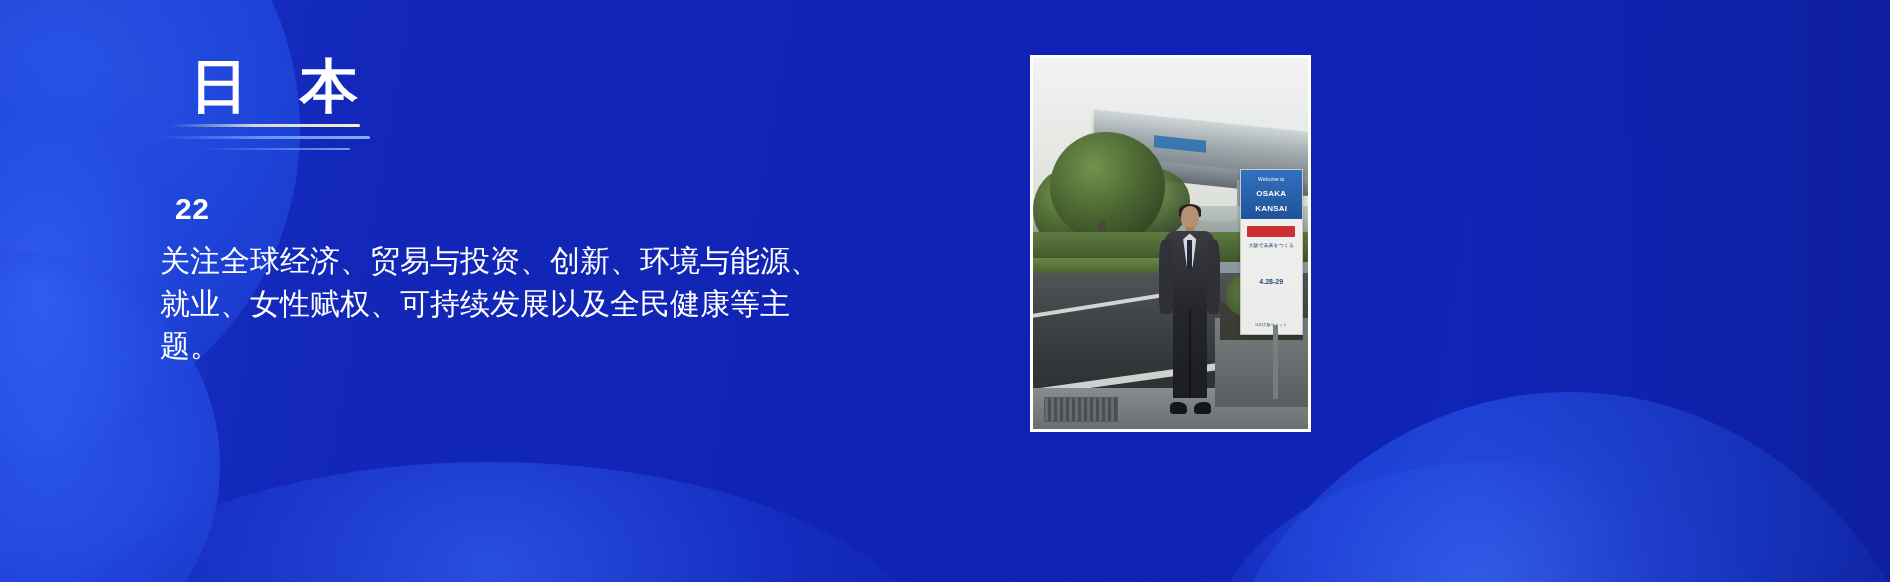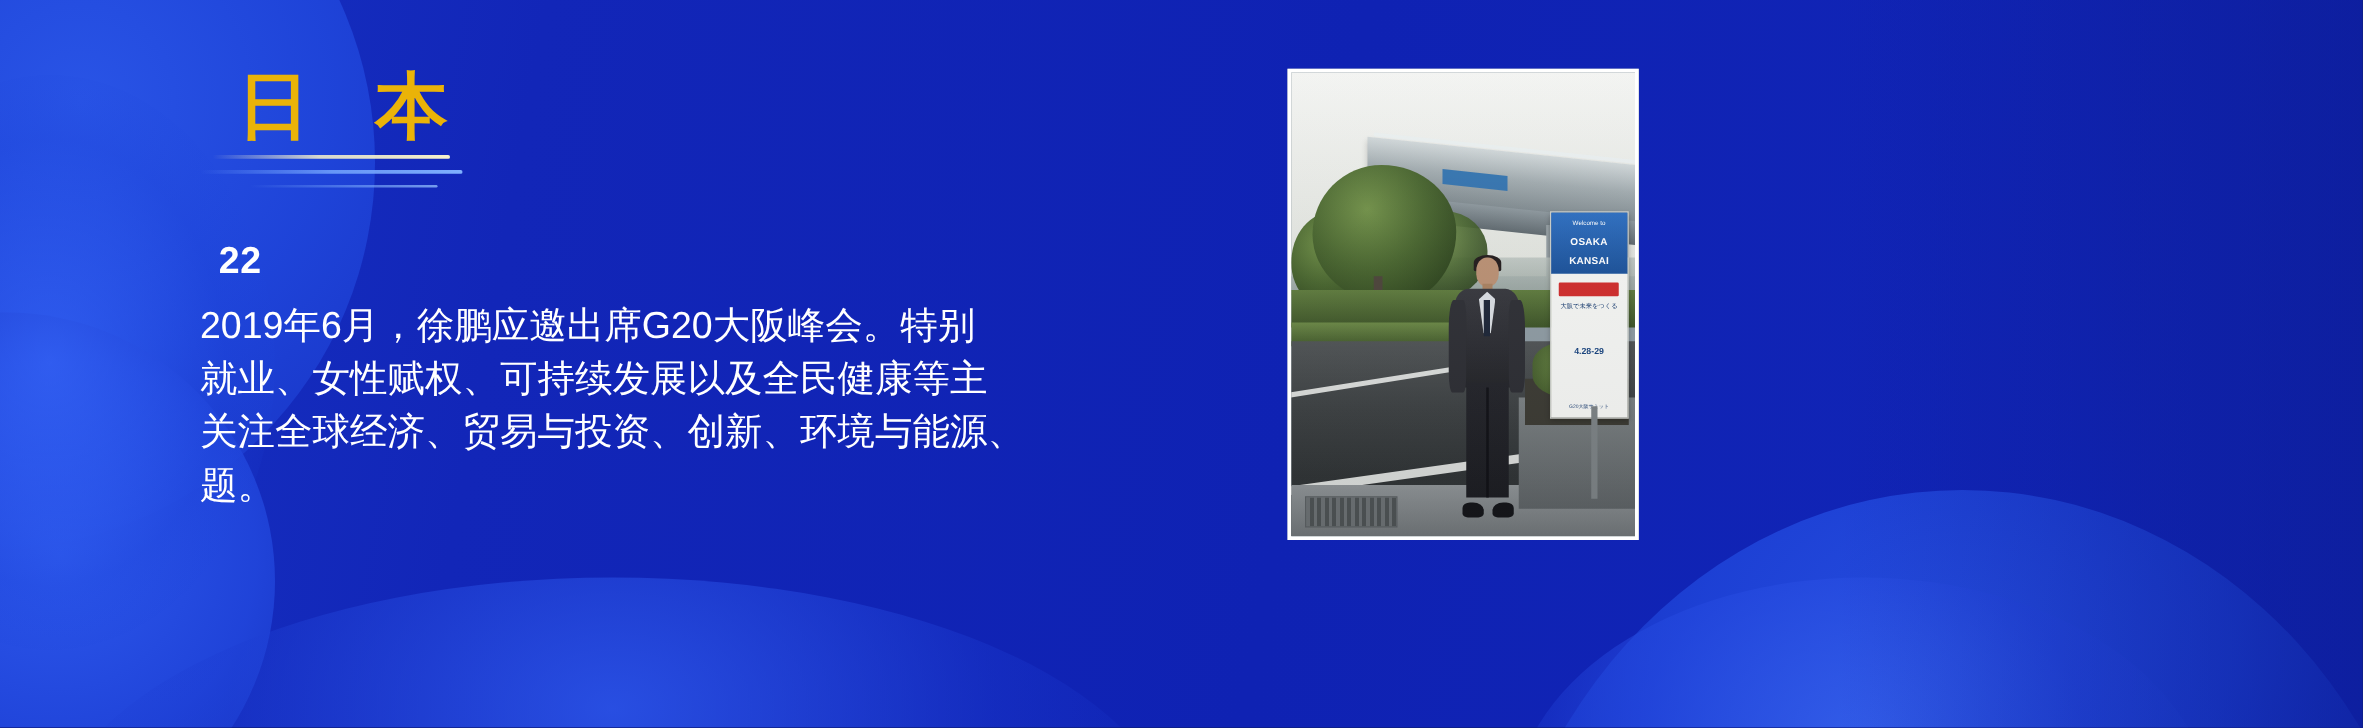--- a/index.html
+++ b/index.html
@@ -90,21 +90,21 @@
   .title-block {
     position: absolute;
     left: 190px;
     top: 56px;
     width: 330px;
   }
   .slide-title {
     font-size: 58px;
     font-weight: 700;
     letter-spacing: 18px;
-    color: #eab308;
+    color: #ffffff;
     line-height: 1.05;
     white-space: nowrap;
   }
   .title-rules {
     position: absolute;
     left: 160px;
     top: 120px;
     width: 220px;
     height: 36px;
   }
@@ -402,23 +402,22 @@
     <div class="rule rule-2"></div>
     <div class="rule rule-3"></div>
   </div>
 
   <div class="subtitle-block">
   </div>
 
   <div class="number-badge">22</div>
 
   <div class="body-text">
-    <div class="body-line">2019年6月，徐鹏应邀出席G20大阪峰会。特别</div>
+    <div class="body-line">关注全球经济、贸易与投资、创新、环境与能源、</div>
     <div class="body-line">就业、女性赋权、可持续发展以及全民健康等主</div>
-    <div class="body-line">关注全球经济、贸易与投资、创新、环境与能源、</div>
     <div class="body-line">题。</div>
   </div>
 
   <div class="photo-frame">
     <div class="photo-inner">
       <div class="ph-sky"></div>
       <div class="ph-bridge"></div>
       <div class="ph-bridge-rail"></div>
       <div class="ph-bridge-sign"></div>
       <div class="ph-bridge-deck"></div>

